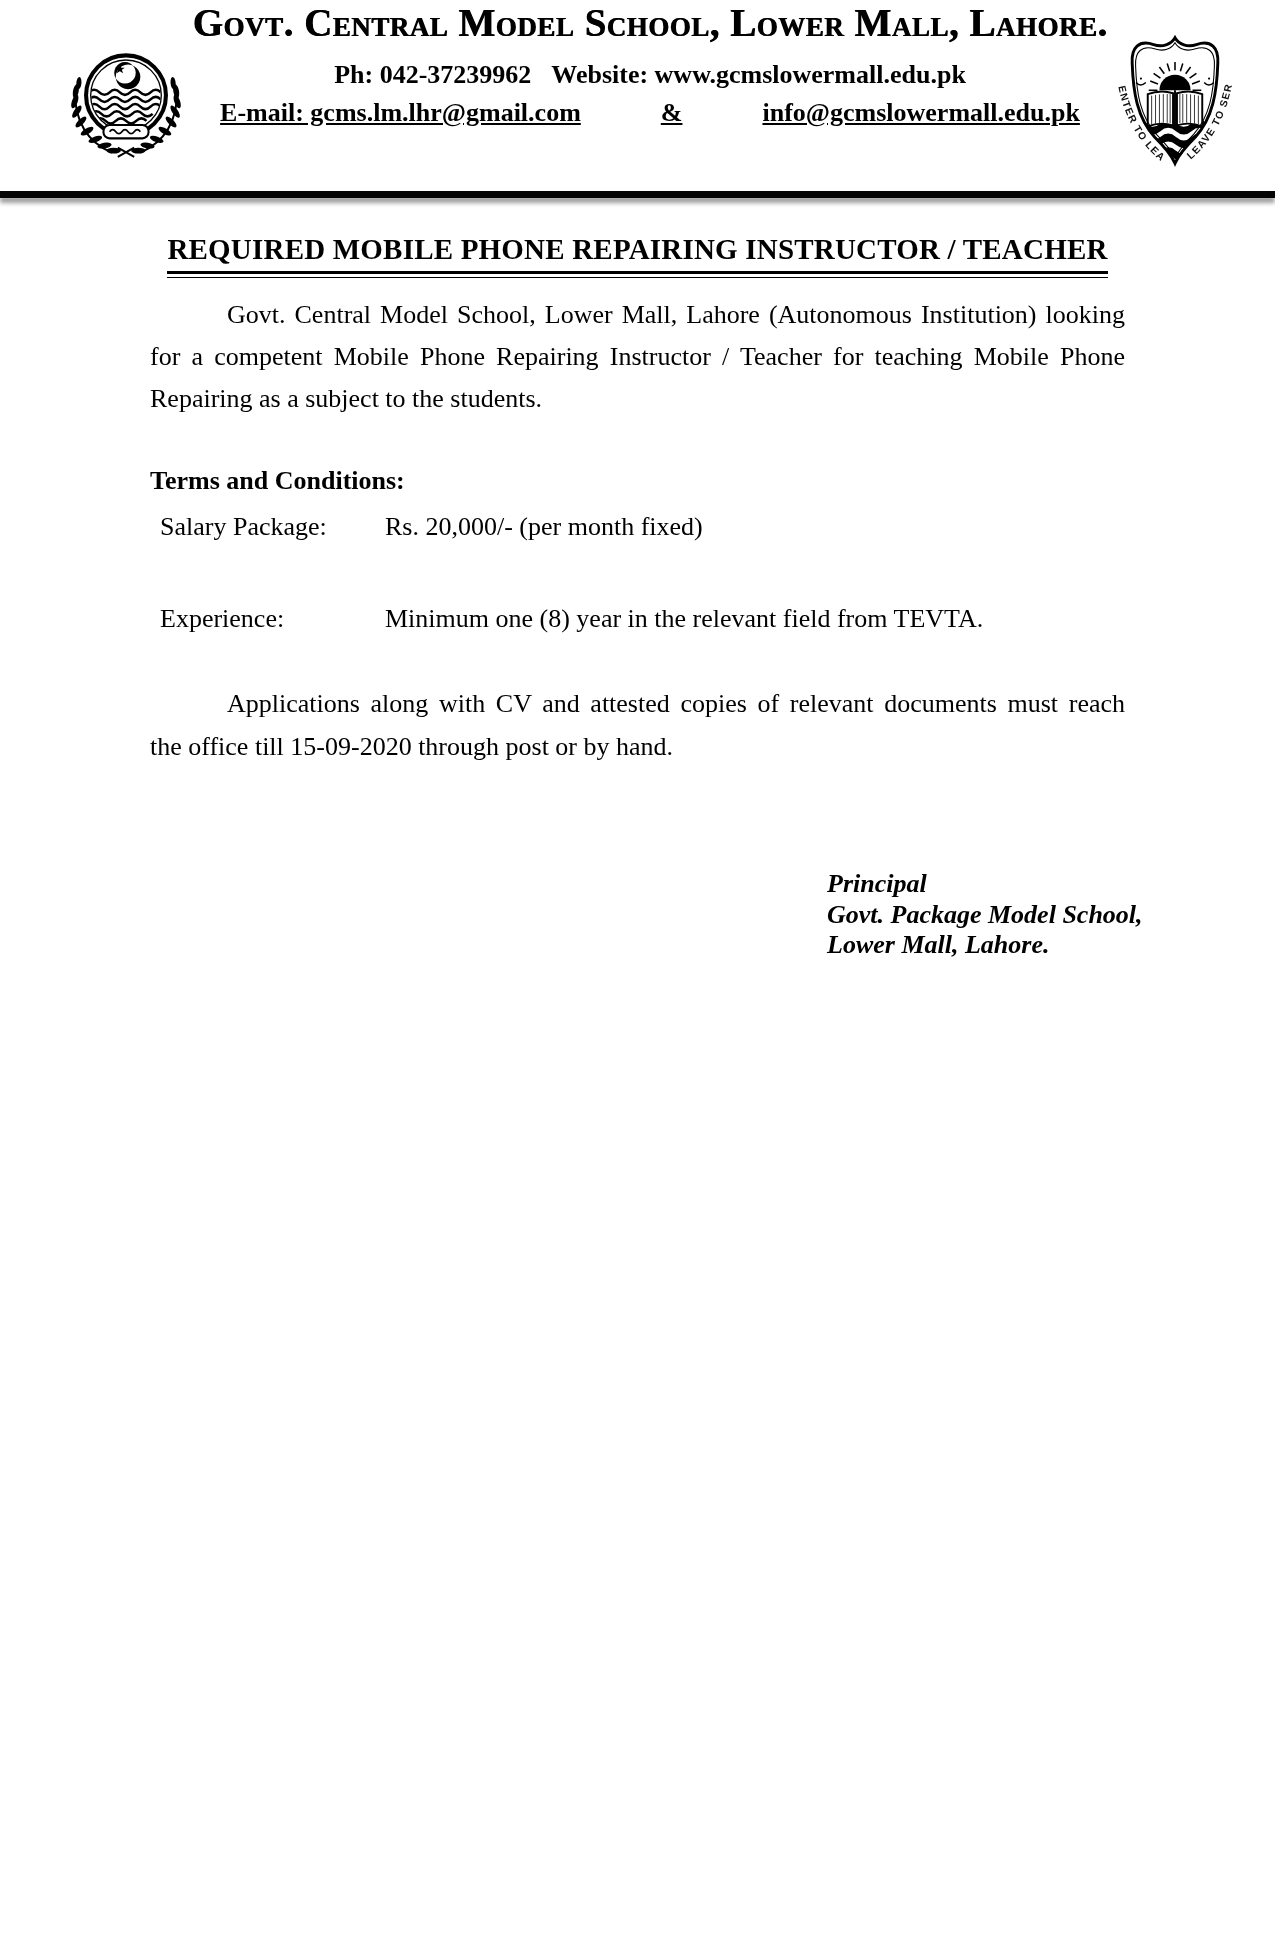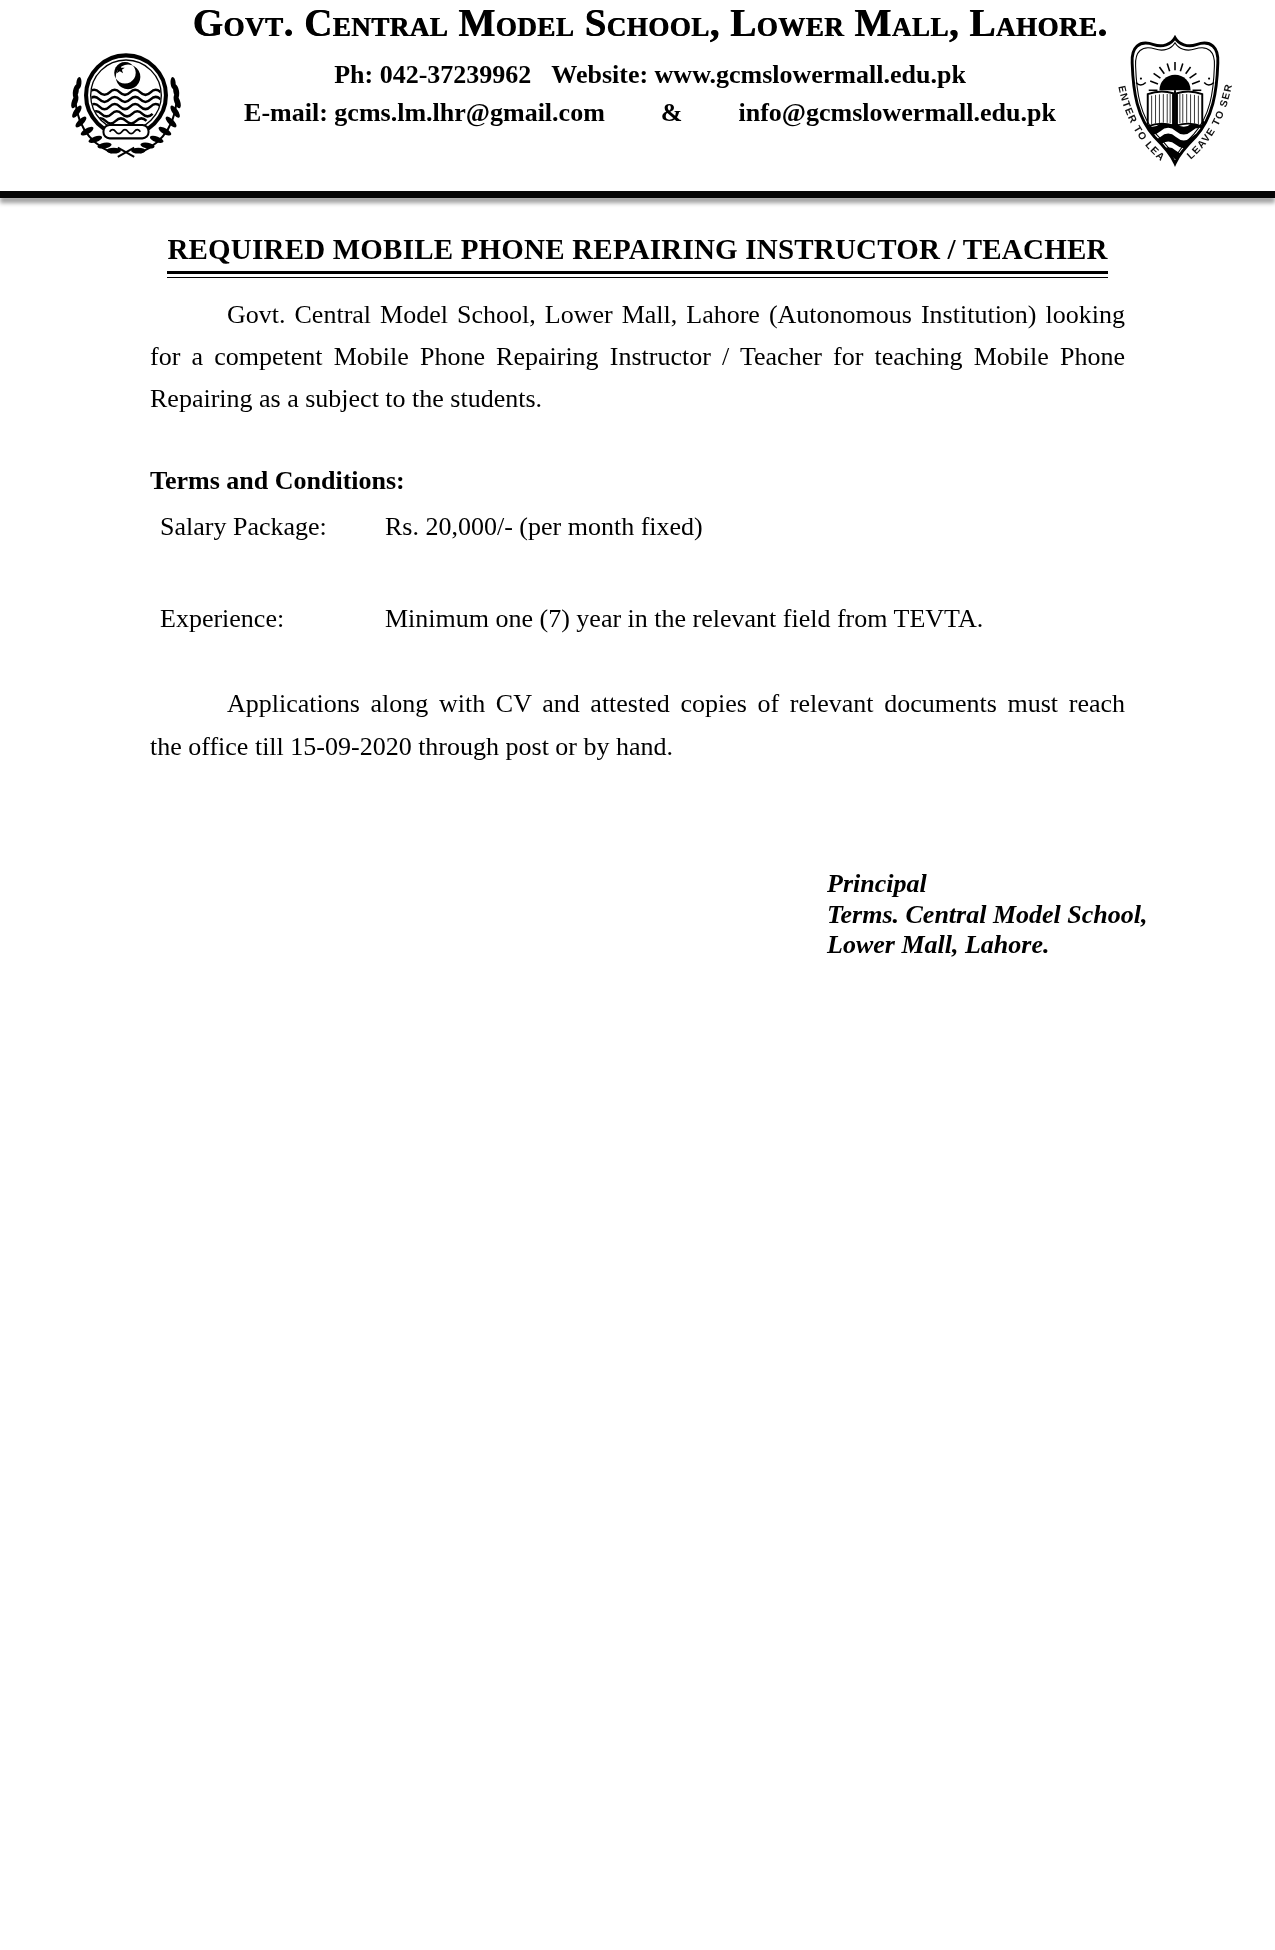--- a/index.html
+++ b/index.html
@@ -15,21 +15,21 @@
   .school-name {
     font-size:39px; font-weight:700; line-height:46px;
     font-variant:small-caps; letter-spacing:.5px; white-space:nowrap;
     text-shadow:.7px 0 0 #000;
   }
   .contact-row {
     display:flex; justify-content:center; align-items:baseline;
     font-weight:700; font-size:26px; line-height:30px;
   }
   .contact-row.r1 { margin-top:14px; gap:20px; }
-  .contact-row.r2 { margin-top:8px;  gap:56px; }
+  .contact-row.r2 { margin-top:8px;  gap:80px;text-decoration:underline; }
   
   .rule {
     position:absolute; left:0; top:191px; width:1275px; height:7px;
     background:#050505; box-shadow:0 5px 4px rgba(0,0,0,.38);
   }
   
   .doc-title {
     position:absolute; left:150px; top:233px; width:975px;
     text-align:center; font-size:29px; font-weight:700; letter-spacing:.2px;
   }
@@ -212,27 +212,27 @@
   </div>
 
   <div class="terms-heading">Terms and Conditions:</div>
 
   <div class="term-row r0">
     <span>Salary Package:</span>
     <span class="term-value">Rs. 20,000/- (per month fixed)</span>
   </div>
   <div class="term-row r2">
     <span>Experience:</span>
-    <span class="term-value">Minimum one (7) year in the relevant field from TEVTA.</span>
+    <span class="term-value">Minimum one (8) year in the relevant field from TEVTA.</span>
   </div>
 
   <div class="closing bodytext">
     <div class="jline indent">Applications along with CV and attested copies of relevant documents must reach</div>
     <div>the office till 15-09-2020 through post or by hand.</div>
   </div>
 
   <div class="signature">
     <div>Principal</div>
-    <div>Terms. Central Model School,</div>
+    <div>Govt. Package Model School,</div>
     <div>Lower Mall, Lahore.</div>
   </div>
 
 </div>
 
 </body></html>

